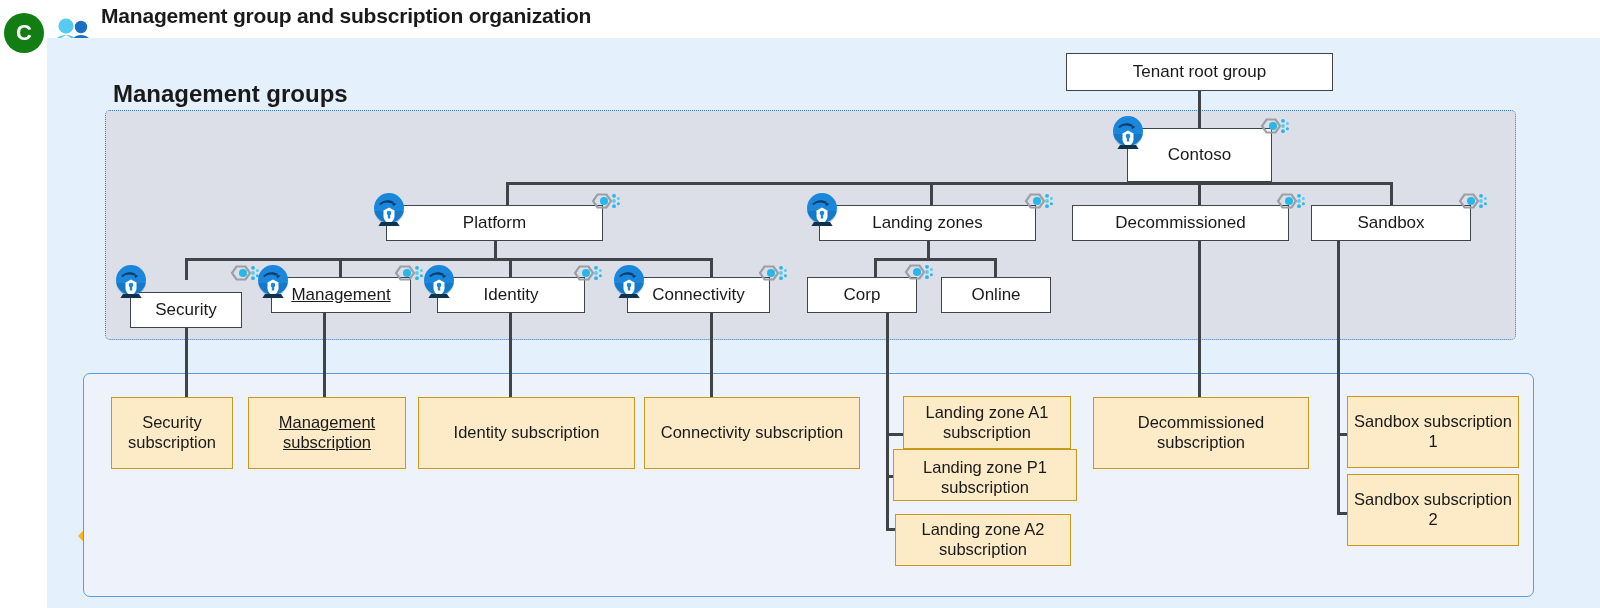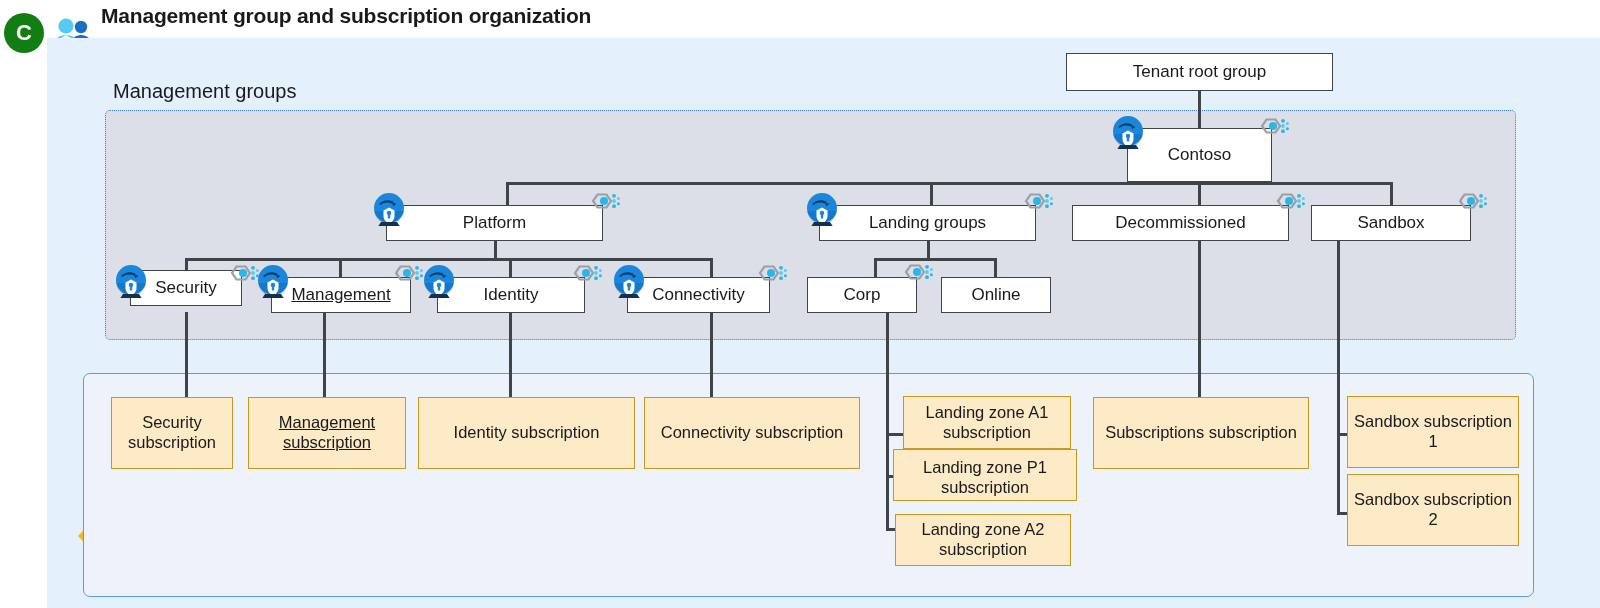--- a/index.html
+++ b/index.html
@@ -13,21 +13,21 @@
     display:flex;align-items:center;justify-content:center;line-height:1;}
   #users-icon{position:absolute;left:50px;top:18px;width:46px;height:34px;}
   #page-title{position:absolute;left:101px;top:4px;font-size:21px;font-weight:700;
     color:#1a1a1a;letter-spacing:-.2px;white-space:nowrap;}
 
   
   #diagram-canvas{position:absolute;left:47px;top:38px;width:1553px;height:570px;
     background:#E4F0FB;}
 
   
-  .section-label{position:absolute;font-size:20px;font-weight:400;color:#1a1a1a;
+  .section-label{position:absolute;font-size:24px;font-weight:700;color:#1a1a1a;
     white-space:nowrap;}
   #mg-section-label{left:113px;top:80px;}
   #subs-section-label{left:113px;top:531px;}
   #key-icon{position:absolute;left:75px;top:519px;width:34px;height:60px;}
 
   
   #mg-panel{position:absolute;left:105px;top:110px;width:1409px;height:228px;
     background:#DCDFE8;border:1.6px dotted #3B7DD8;border-radius:5px;}
   #subs-panel{position:absolute;left:83px;top:373px;width:1449px;height:222px;
     background:#EDF2FB;border:1.6px solid #5B9BE0;border-radius:7px;}
@@ -176,21 +176,21 @@
     <circle cx="17" cy="9" r="4" fill="#29B6E8"></circle>
     <circle cx="27" cy="3.8" r="1.9" fill="#29B6E8"></circle>
     <circle cx="27" cy="9" r="1.9" fill="#5ACDEF"></circle>
     <circle cx="27" cy="14.2" r="1.9" fill="#29B6E8"></circle>
     <circle cx="31.4" cy="6.4" r="1.5" fill="#5ACDEF"></circle>
     <circle cx="31.4" cy="11.8" r="1.5" fill="#29B6E8"></circle>
   </svg>
 </div>
 
 <div class="mg-node" style="left:819px;top:205px;width:217px;height:36px;">
-  <span>Landing groups</span>
+  <span>Landing zones</span>
 </div>
 <div class="policy-icon" style="left:804px;top:192px;">
   <svg viewBox="0 0 36 36" width="36" height="36">
     <circle cx="18" cy="16" r="15" fill="#1B87DC"></circle>
     <path d="M3.2 19A15 15 0 0 0 33 19z" fill="#0B5FA8" opacity=".35"></path>
     <path d="M8 12c4-4 10-5 15-2l-2.4 1.6c-3.6-1.8-8-1.2-11 1.4z" fill="#0A3E6B"></path>
     <path d="M21 10.5l4.5 1.2-3.4 2.6z" fill="#0A3E6B"></path>
     <path d="M18 15.5l5.5 3v5.5c0 3.4-2.3 6.2-5.5 7.3-3.2-1.1-5.5-3.9-5.5-7.3V18.5z" fill="#ffffff"></path>
     <circle cx="18" cy="21" r="2.3" fill="#1B87DC"></circle>
     <rect x="16.8" y="22.5" width="2.4" height="4" fill="#1B87DC"></rect>
@@ -232,21 +232,21 @@
     <path d="M10.5 2.5h9l4.5 6.5-4.5 6.5h-9L6 9z" fill="none" stroke="#9AA0A6" stroke-width="2.2"></path>
     <circle cx="17" cy="9" r="4" fill="#29B6E8"></circle>
     <circle cx="27" cy="3.8" r="1.9" fill="#29B6E8"></circle>
     <circle cx="27" cy="9" r="1.9" fill="#5ACDEF"></circle>
     <circle cx="27" cy="14.2" r="1.9" fill="#29B6E8"></circle>
     <circle cx="31.4" cy="6.4" r="1.5" fill="#5ACDEF"></circle>
     <circle cx="31.4" cy="11.8" r="1.5" fill="#29B6E8"></circle>
   </svg>
 </div>
 
-<div class="mg-node" style="left:130px;top:270px;width:112px;height:36px;">
+<div class="mg-node" style="left:130px;top:292px;width:112px;height:36px;">
   <span>Security</span>
 </div>
 <div class="policy-icon" style="left:113px;top:264px;">
   <svg viewBox="0 0 36 36" width="36" height="36">
     <circle cx="18" cy="16" r="15" fill="#1B87DC"></circle>
     <path d="M3.2 19A15 15 0 0 0 33 19z" fill="#0B5FA8" opacity=".35"></path>
     <path d="M8 12c4-4 10-5 15-2l-2.4 1.6c-3.6-1.8-8-1.2-11 1.4z" fill="#0A3E6B"></path>
     <path d="M21 10.5l4.5 1.2-3.4 2.6z" fill="#0A3E6B"></path>
     <path d="M18 15.5l5.5 3v5.5c0 3.4-2.3 6.2-5.5 7.3-3.2-1.1-5.5-3.9-5.5-7.3V18.5z" fill="#ffffff"></path>
     <circle cx="18" cy="21" r="2.3" fill="#1B87DC"></circle>
@@ -383,21 +383,21 @@
   <span>Landing zone A1 subscription</span>
 </div>
 <div class="sub-node" style="left:893px;top:449px;width:184px;height:52px;align-items:flex-end;">
   <span>Landing zone P1 subscription</span>
 </div>
 <div class="sub-node" style="left:895px;top:502px;width:176px;height:52px;margin-top:12px;">
   <span>Landing zone A2 subscription</span>
 </div>
 
 <div class="sub-node" style="left:1093px;top:397px;width:216px;height:72px;">
-  <span>Subscriptions subscription</span>
+  <span>Decommissioned subscription</span>
 </div>
 
 <div class="sub-node" style="left:1347px;top:396px;width:172px;height:72px;">
   <span>Sandbox subscription 1</span>
 </div>
 <div class="sub-node" style="left:1347px;top:474px;width:172px;height:72px;">
   <span>Sandbox subscription 2</span>
 </div>
 
 </body></html>

